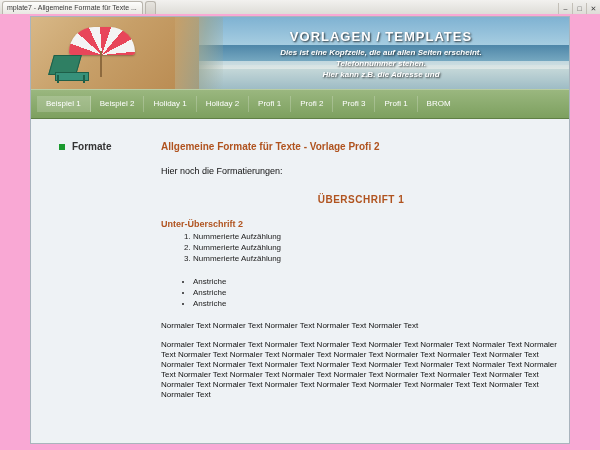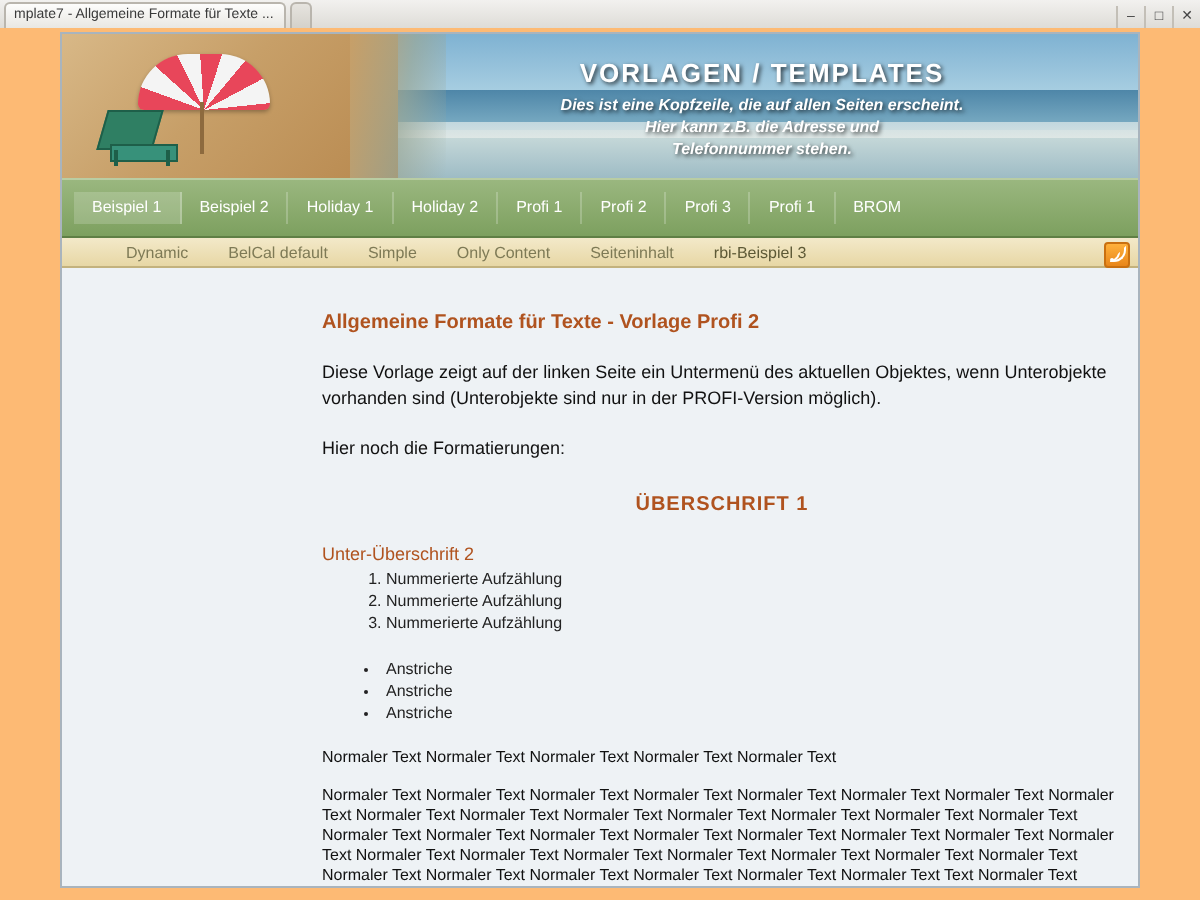--- a/index.html
+++ b/index.html
@@ -55,21 +55,21 @@
     text-align: center;
     color: #444;
   }
 
   
   .page {
     position: absolute;
     left: 0; top: 14px;
     width: 600px;
     height: 436px;
-    background: #fdba74;
+    background: #f9a8d4;
     overflow: hidden;
   }
   .site {
     position: absolute;
     left: 30px;
     top: 2px;
     width: 540px;
     height: 428px;
     background: #eef2f5;
     border: 1px solid #a9b4bd;
@@ -294,21 +294,21 @@
   .h1-center {
     text-align: center;
     color: #b0531f;
     font-weight: bold;
     font-size: 10px;
     letter-spacing: .5px;
     margin: 16px 0 14px 0;
   }
   .h2 {
     color: #b0531f;
-    font-weight: normal;
+    font-weight: bold;
     font-size: 9px;
     margin-bottom: 2px;
   }
   .h3 {
     color: #b0531f;
     font-weight: bold;
     font-size: 8px;
     margin-bottom: 8px;
   }
   ol.numlist {
@@ -378,56 +378,50 @@
         <div class="back"></div>
         <div class="seat"></div>
         <div class="leg1"></div>
         <div class="leg2"></div>
       </div>
 
       <div class="banner-title-wrap">
         <div class="banner-title">VORLAGEN / TEMPLATES</div>
         <div class="banner-sub">
           <div>Dies ist eine Kopfzeile, die auf allen Seiten erscheint.</div>
+          <div>Telefonnummer stehen.</div>
           <div>Hier kann z.B. die Adresse und</div>
-          <div>Telefonnummer stehen.</div>
         </div>
       </div>
     </div>
 
     <div class="nav-main">
       <div class="item active">Beispiel 1</div>
       <div class="item">Beispiel 2</div>
       <div class="item">Holiday 1</div>
       <div class="item">Holiday 2</div>
       <div class="item">Profi 1</div>
       <div class="item">Profi 2</div>
       <div class="item">Profi 3</div>
       <div class="item">Profi 1</div>
       <div class="item last">BROM</div>
     </div>
 
-    <div class="nav-sub">
-      <div class="item">Dynamic</div>
-      <div class="item">BelCal default</div>
-      <div class="item">Simple</div>
-      <div class="item">Only Content</div>
-      <div class="item">Seiteninhalt</div>
-      <div class="item active">rbi-Beispiel 3</div>
-      <div class="rss-icon">
-          <span></span>
+
+    <div class="content-area">
+
+      <div class="left-col">
+        <div class="menu-entry">
+          <div class="bullet-square"></div>
+          <div class="label">Formate</div>
         </div>
-    </div>
-
-    <div class="content-area">
-
+      </div>
 
       <div class="main-col">
         <div class="h-main">Allgemeine Formate für Texte - Vorlage Profi 2</div>
-        <div class="para">Diese Vorlage zeigt auf der linken Seite ein Untermenü des aktuellen Objektes, wenn Unterobjekte vorhanden sind (Unterobjekte sind nur in der PROFI-Version möglich).</div>
         <div class="para">Hier noch die Formatierungen:</div>
 
         <div class="h1-center">ÜBERSCHRIFT 1</div>
         <div class="h2">Unter-Überschrift 2</div>
 
         <ol class="numlist">
           <li>Nummerierte Aufzählung</li>
           <li>Nummerierte Aufzählung</li>
           <li>Nummerierte Aufzählung</li>
         </ol>

